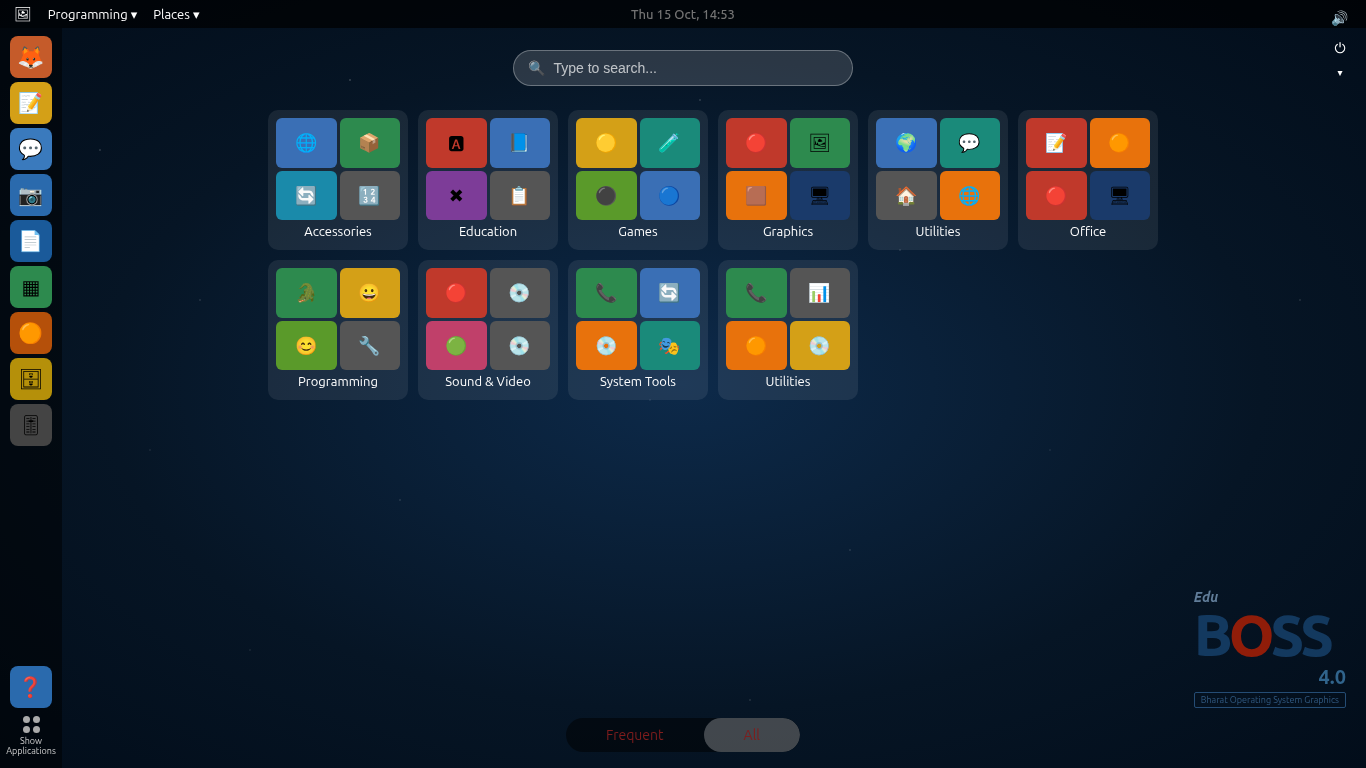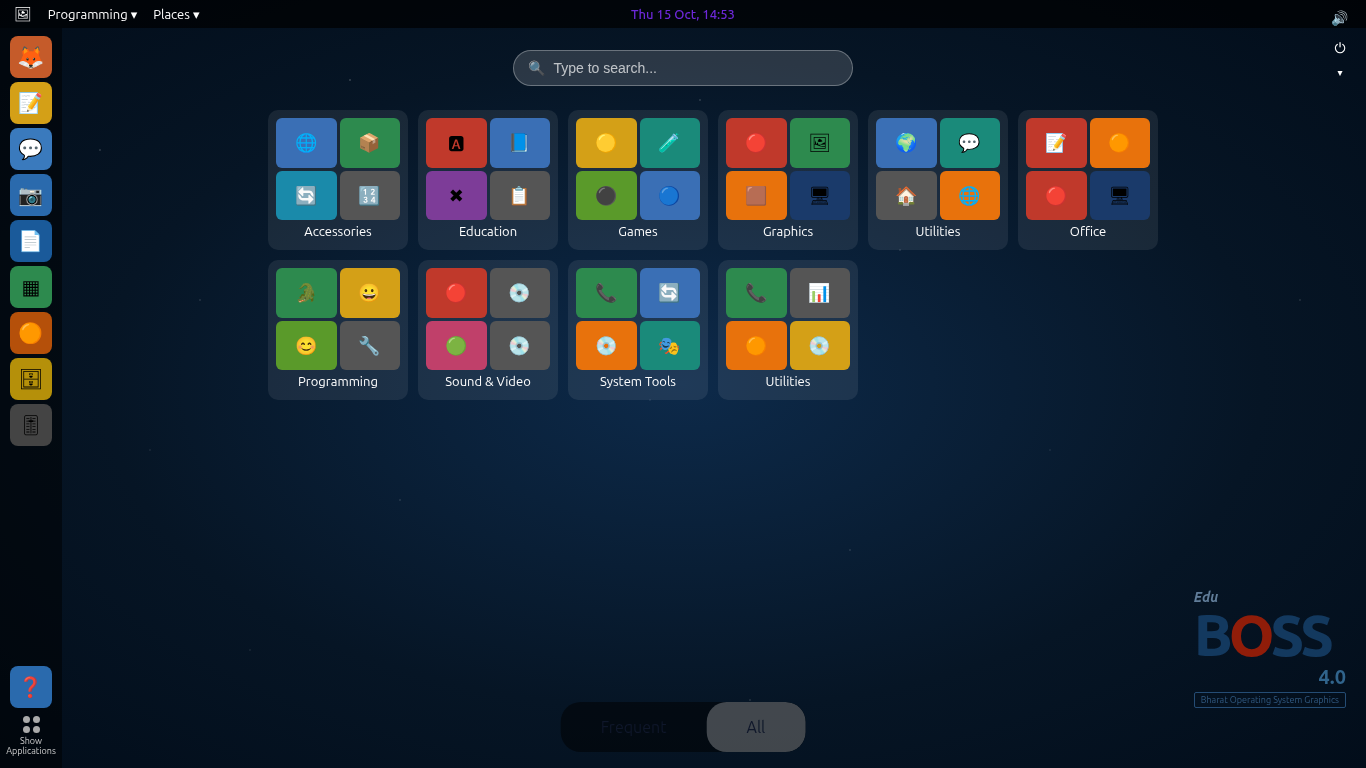--- a/index.html
+++ b/index.html
@@ -56,21 +56,21 @@
     .panel-left {
       display: flex;
       align-items: center;
       gap: 4px;
     }
 
     .panel-center {
       position: absolute;
       left: 50%;
       transform: translateX(-50%);
-      color: #6d28d9;
+      color: #737373;
       font-size: 13px;
       font-weight: 500;
     }
 
     .panel-right {
       display: flex;
       align-items: center;
       gap: 8px;
       color: #fff;
       font-size: 12px;
@@ -253,23 +253,23 @@
       left: 50%;
       transform: translateX(-50%);
       display: flex;
       background: rgba(0,0,0,0.5);
       border-radius: 20px;
       overflow: hidden;
       z-index: 10;
     }
 
     .tab-btn {
-      padding: 16px 40px;
-      color: #0f172a;
-      font-size: 16px;
+      padding: 9px 40px;
+      color: #7f1d1d;
+      font-size: 14px;
       cursor: pointer;
       border-radius: 20px;
     }
 
     .tab-btn.active {
       background: rgba(255,255,255,0.25);
     }
 
     
     .boss-logo {

